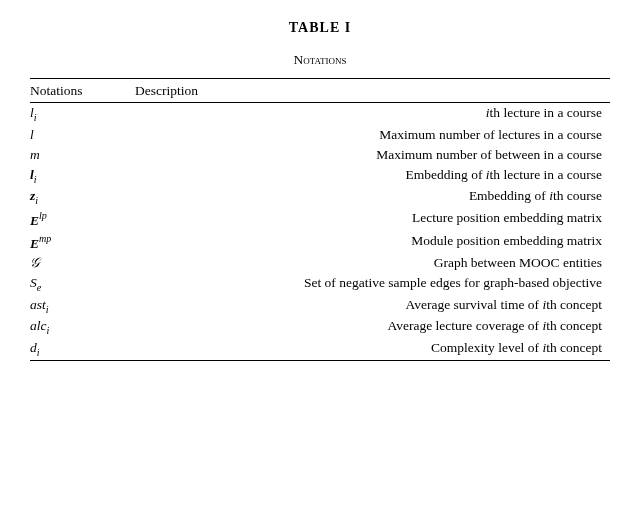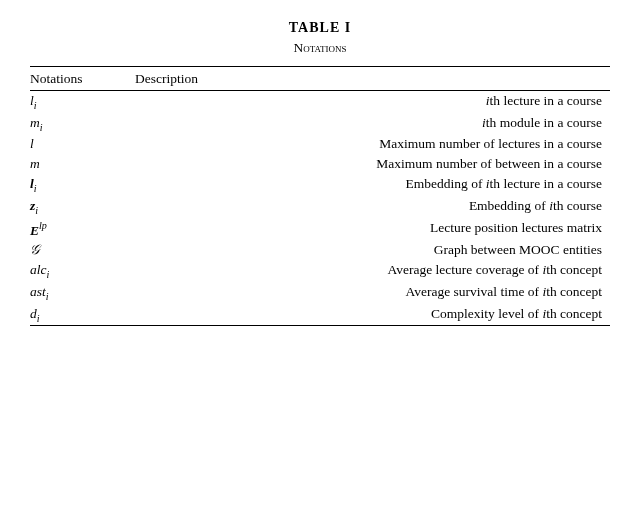--- a/index.html
+++ b/index.html
@@ -24,21 +24,21 @@
     .page-container {
       width: 100%;
     }
 
     .table-title {
       text-align: center;
       font-variant: small-caps;
       font-weight: bold;
       font-size: 14px;
       letter-spacing: 1px;
-      margin-bottom: 4px;
+      margin-bottom: 16px;
     }
 
     .table-subtitle {
       text-align: center;
       font-variant: small-caps;
       font-size: 13.5px;
       margin-bottom: 10px;
     }
 
     .notation-table {
@@ -114,54 +114,58 @@
         <th class="col-notation">Notations</th>
         <th class="col-desc">Description</th>
       </tr>
     </thead>
     <tbody id="table-body">
     <tr>
           <td class="col-notation"><span class="math">l<sub>i</sub></span></td>
           <td class="col-desc"><span class="math">i</span>th lecture in a course</td>
         </tr>
         <tr>
-          <td class="col-notation"><span class="math">m<sub>i</sub></span></td>
-          <td class="col-desc"><span class="math">i</span>th module in a course</td>
-        </tr>
-        <tr>
           <td class="col-notation"><span class="math">l</span></td>
           <td class="col-desc">Maximum number of lectures in a course</td>
         </tr>
         <tr>
           <td class="col-notation"><span class="math">m</span></td>
           <td class="col-desc">Maximum number of between in a course</td>
         </tr>
         <tr>
           <td class="col-notation"><span class="math-bold">l</span><sub><span class="math">i</span></sub></td>
           <td class="col-desc">Embedding of <span class="math">i</span>th lecture in a course</td>
         </tr>
         <tr>
           <td class="col-notation"><span class="math-bold">z</span><sub><span class="math">i</span></sub></td>
           <td class="col-desc">Embedding of <span class="math">i</span>th course</td>
         </tr>
         <tr>
           <td class="col-notation"><span class="math-bold">E</span><sup><span class="math">lp</span></sup></td>
-          <td class="col-desc">Lecture position lectures matrix</td>
+          <td class="col-desc">Lecture position embedding matrix</td>
+        </tr>
+        <tr>
+          <td class="col-notation"><span class="math-bold">E</span><sup><span class="math">mp</span></sup></td>
+          <td class="col-desc">Module position embedding matrix</td>
         </tr>
         <tr>
           <td class="col-notation"><span style="font-style:italic; font-family: serif;">𝒢</span></td>
           <td class="col-desc">Graph between MOOC entities</td>
         </tr>
         <tr>
-          <td class="col-notation"><span class="math">alc<sub>i</sub></span></td>
-          <td class="col-desc">Average lecture coverage of <span class="math">i</span>th concept</td>
+          <td class="col-notation"><span class="math">S<sub>e</sub></span></td>
+          <td class="col-desc">Set of negative sample edges for graph-based objective</td>
         </tr>
         <tr>
           <td class="col-notation"><span class="math">ast<sub>i</sub></span></td>
           <td class="col-desc">Average survival time of <span class="math">i</span>th concept</td>
+        </tr>
+        <tr>
+          <td class="col-notation"><span class="math">alc<sub>i</sub></span></td>
+          <td class="col-desc">Average lecture coverage of <span class="math">i</span>th concept</td>
         </tr>
         <tr class="bottom-border">
           <td class="col-notation"><span class="math">d<sub>i</sub></span></td>
           <td class="col-desc">Complexity level of <span class="math">i</span>th concept</td>
         </tr>
       </tbody>
   </table>
 </div>
 
 </body></html>

